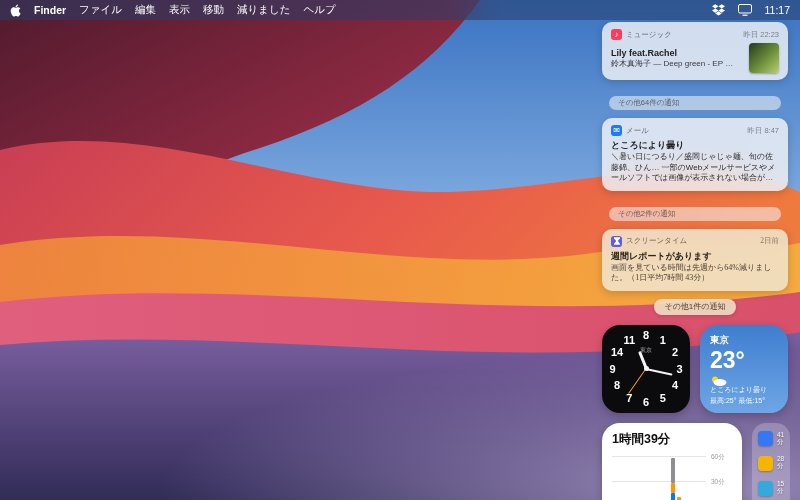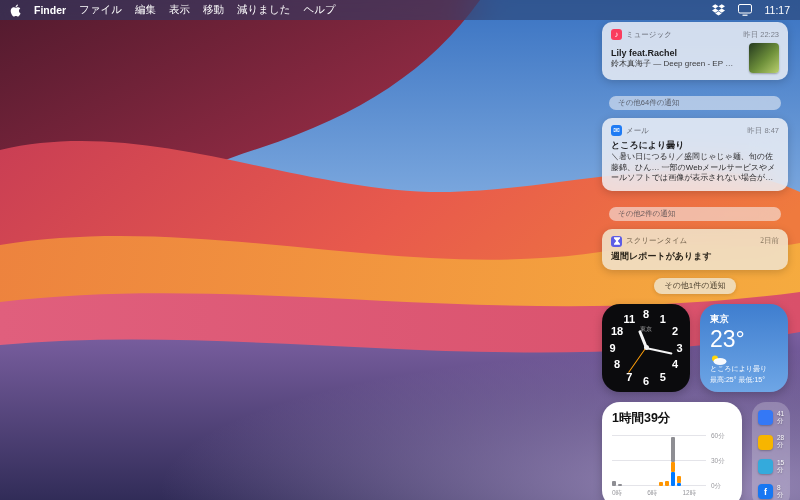--- a/index.html
+++ b/index.html
@@ -65,21 +65,21 @@
   .hand { position:absolute; left:50%; bottom:50%; transform-origin:center bottom; border-radius:2px; background:#f5f5f5; }
   .hour-hand { width:3px; height:19px; margin-left:-1.5px; transform:rotate(338deg); }
   .min-hand { width:2px; height:27px; margin-left:-1px; transform:rotate(102deg); }
   .sec-hand { width:1.2px; height:30px; margin-left:-0.6px; background:#ff9f0a; transform:rotate(215deg); }
   .clock-dot { position:absolute; left:50%; top:50%; width:5px; height:5px; margin:-2.5px 0 0 -2.5px;
     border-radius:50%; background:#f5f5f5; }
 
   .weather-widget { width:88px; height:88px; background:linear-gradient(180deg,#3f7ecf,#6ea6e6);
     color:#fff; padding:9px 10px; display:flex; flex-direction:column; flex:none; }
   .w-city { font-size:9.5px; font-weight:600; }
-  .w-temp { font-size:23px; font-weight:400; line-height:1.05; margin-top:1px; }
+  .w-temp { font-size:23px; font-weight:700; line-height:1.05; margin-top:1px; }
   .w-icon { margin-top:auto; height:11px; }
   .w-cond { font-size:7px; margin-top:2px; }
   .w-hl { font-size:7px; opacity:0.95; margin-top:1px; }
 
   .st-widget { width:140px; height:106px; background:#ffffff; position:relative; padding:8px 10px; flex:none; }
   .st-total { font-size:12.5px; font-weight:bold; color:#111; }
   .plot { position:absolute; left:10px; top:34px; width:94px; height:50px; }
   .gridline { position:absolute; left:0; width:100%; height:1px; background:#e4e4e9; }
   .ytick { position:absolute; left:100%; margin-left:5px; transform:translateY(50%); font-size:6.5px;
     color:#98989d; white-space:nowrap; }
@@ -211,20 +211,21 @@
       <div class="card-head">
         <span class="app-badge st-badge">
           <svg width="6" height="8" viewBox="0 0 8 10">
               <path d="M0 0h8v1.5L5 5l3 3.5V10H0V8.5L3 5 0 1.5Z" fill="#fff"></path>
             </svg>
         </span>
         <span class="app-name">スクリーンタイム</span>
         <span class="notif-time">2日前</span>
       </div>
       <div class="notif-title">週間レポートがあります</div>
+      <div class="notif-body">画面を見ている時間は先週から64%減りました。（1日平均7時間 43分）</div>
     </div>
 
     <span class="more-pill">その他1件の通知</span>
 
     <div class="w-row">
       <div class="widget clock-widget">
         <div style="position:absolute;inset:0;">
           <span class="clock-city">東京</span>
           <div class="hand hour-hand"></div>
           <div class="hand min-hand"></div>
@@ -232,21 +233,21 @@
           <div class="clock-dot"></div>
         <span class="clock-num" style="left: 69%; top: 17.091%;">1</span>
             <span class="clock-num" style="left: 82.909%; top: 31%;">2</span>
             <span class="clock-num" style="left: 88%; top: 50%;">3</span>
             <span class="clock-num" style="left: 82.909%; top: 69%;">4</span>
             <span class="clock-num" style="left: 69%; top: 82.909%;">5</span>
             <span class="clock-num" style="left: 50%; top: 88%;">6</span>
             <span class="clock-num" style="left: 31%; top: 82.909%;">7</span>
             <span class="clock-num" style="left: 17.091%; top: 69%;">8</span>
             <span class="clock-num" style="left: 12%; top: 50%;">9</span>
-            <span class="clock-num" style="left: 17.091%; top: 31%;">18</span>
+            <span class="clock-num" style="left: 17.091%; top: 31%;">14</span>
             <span class="clock-num" style="left: 31%; top: 17.091%;">11</span>
             <span class="clock-num" style="left: 50%; top: 12%;">8</span>
           </div>
       </div>
 
       <div class="widget weather-widget">
         <div class="w-city">東京</div>
         <div class="w-temp">23°</div>
         <div class="w-icon">
           <svg width="17" height="11" viewBox="0 0 17 11">

